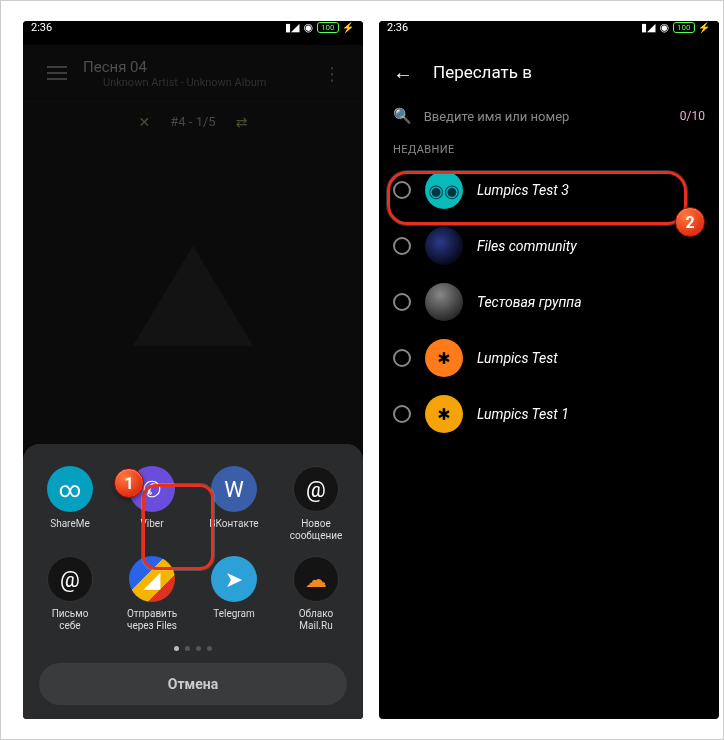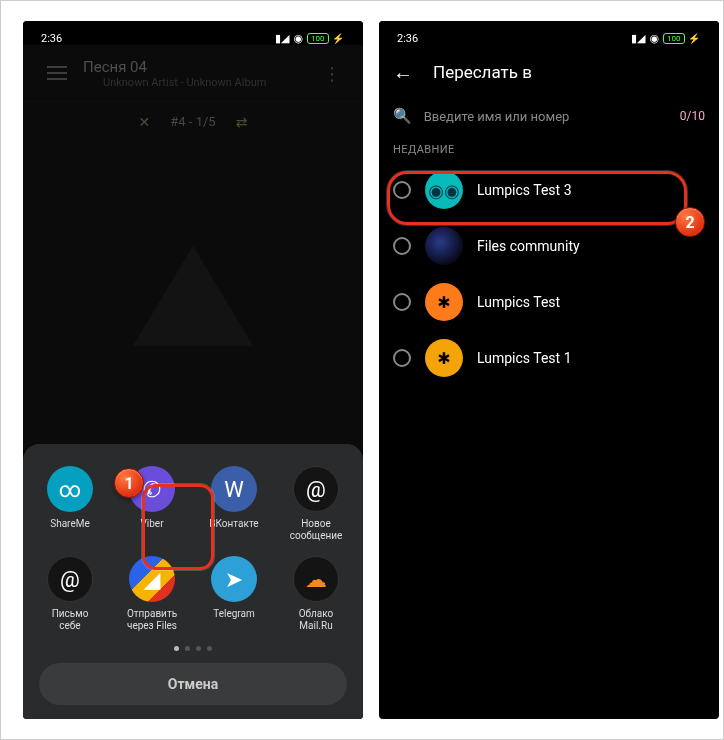--- a/index.html
+++ b/index.html
@@ -21,23 +21,23 @@
     top: 20px;
   }
   .phone.left { left: 22px; }
   .phone.right { left: 378px; }
 
   
   .statusbar {
     height: 24px;
     background: #000;
     display: flex;
-    align-items: flex-end;
+    align-items: flex-start;
     justify-content: space-between;
-    padding: 0 18px;
+    padding: 0 8px;
     color: #fff;
     font-size: 11px;
   }
   .status-right { display: flex; gap: 4px; align-items: center; }
   .battery { border: 1px solid #5f5; border-radius: 3px; padding: 0 3px; font-size: 8px; color: #5f5; }
   .bolt { color: #5f5; font-size: 10px; }
 
   
   .player-header {
     background: #1a1a1a;
@@ -174,21 +174,21 @@
     padding: 9px 14px;
   }
   .radio {
     width: 18px; height: 18px; border: 2px solid #888; border-radius: 50%;
   }
   .avatar {
     width: 38px; height: 38px; border-radius: 50%;
     display: flex; align-items: center; justify-content: center;
     font-size: 16px;
   }
-  .contact-name { color: #fff; font-size: 14px; }
+  .contact-name { color: #fff; font-size: 14px; font-style: italic; }
 
   
   .av-cyan { background: #08baba; }
   .av-galaxy { background: radial-gradient(circle at 40% 40%, #2a3a8a, #04030e 80%); }
   .av-globe { background: radial-gradient(circle at 40% 30%, #888, #222 80%); }
   .av-orange { background: #ff7a18; }
   .av-lemon { background: #f4a409; }
   .av-cyan .face { font-size: 18px; color:#034; }
 
   
@@ -317,20 +317,25 @@
       </div>
     <div class="contact-name">Lumpics Test 3</div>
   </div>
   <div class="contact-row">
     <div class="radio"></div>
     <div class="avatar av-galaxy"></div>
     <div class="contact-name">Files community</div>
   </div>
   <div class="contact-row">
     <div class="radio"></div>
+    <div class="avatar av-globe"></div>
+    <div class="contact-name">Тестовая группа</div>
+  </div>
+  <div class="contact-row">
+    <div class="radio"></div>
     <div class="avatar av-orange">✱</div>
     <div class="contact-name">Lumpics Test</div>
   </div>
   <div class="contact-row">
     <div class="radio"></div>
     <div class="avatar av-lemon">✱</div>
     <div class="contact-name">Lumpics Test 1</div>
   </div>
 </div>
 

